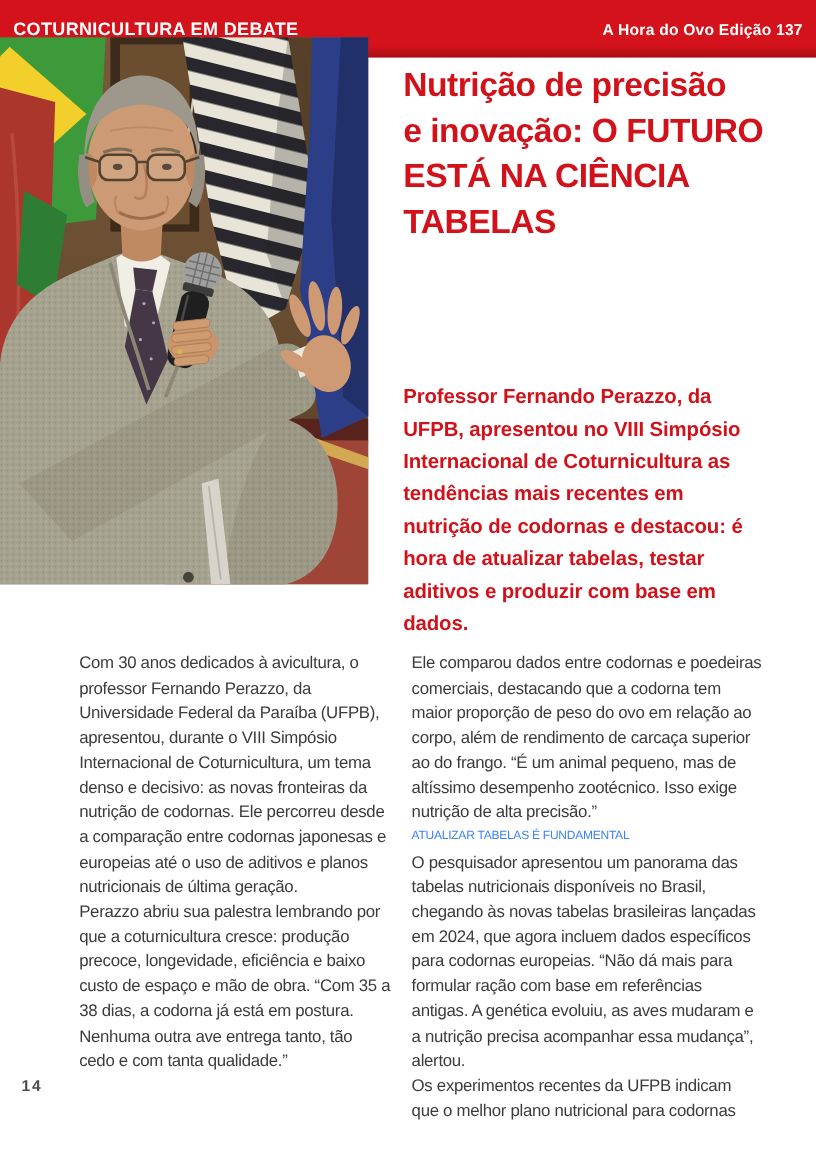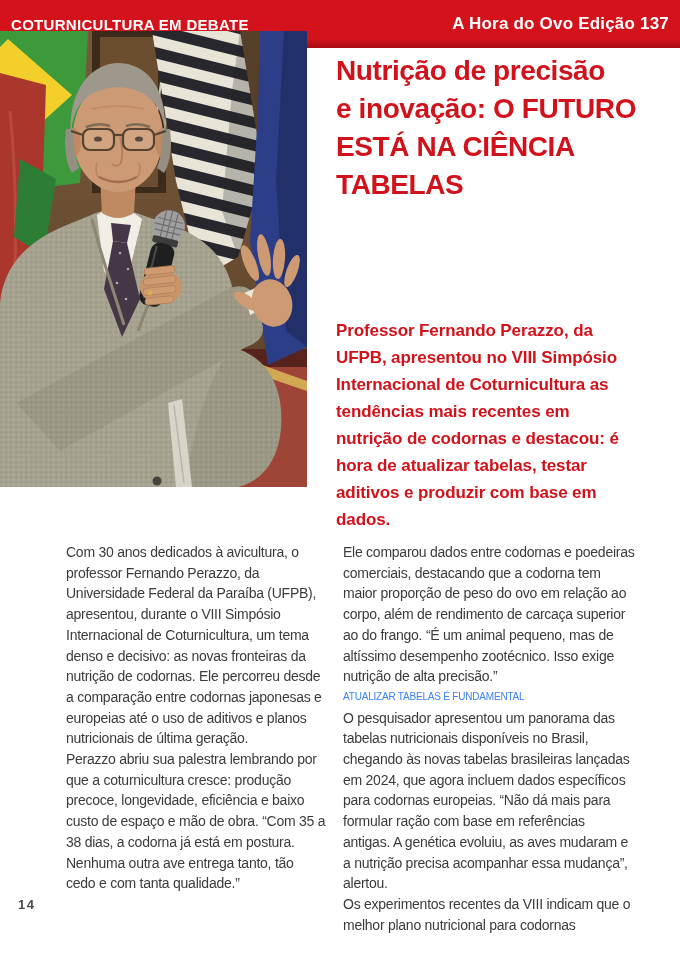--- a/index.html
+++ b/index.html
@@ -16,21 +16,21 @@
     position: absolute; left: 0; top: 0;
     width: 680px; height: 48px;
     background: linear-gradient(180deg, #d4121b 0%, #d4121b 80%, #a80d13 100%);
     display: flex; align-items: center; justify-content: space-between;
     padding: 0 11px;
   }
   .header-bar .section-title {
     color: #ffffff; font-weight: bold; font-size: 15px; letter-spacing: 0.3px;
   }
   .header-bar .edition {
-    color: #ffffff; font-weight: bold; font-size: 17px; letter-spacing: 0.2px;
+    color: #ffffff; font-weight: bold; font-size: 13px; letter-spacing: 0.2px;
   }
   .photo {
     position: absolute; left: 0; top: 31px;
     width: 307px; height: 456px;
   }
   .photo svg { display: block; }
   .headline {
     position: absolute; left: 336px; top: 52px; width: 334px;
     color: #d2121a; font-weight: bold;
     font-size: 28px; line-height: 38px; letter-spacing: -0.4px;
@@ -227,18 +227,18 @@
 
   <div class="col col-left">
     <p>Com 30 anos dedicados à avicultura, o professor Fernando Perazzo, da Universidade Federal da Paraíba (UFPB), apresentou, durante o VIII Simpósio Internacional de Coturnicultura, um tema denso e decisivo: as novas fronteiras da nutrição de codornas. Ele percorreu desde a comparação entre codornas japonesas e europeias até o uso de aditivos e planos nutricionais de última geração.</p>
     <p>Perazzo abriu sua palestra lembrando por que a coturnicultura cresce: produção precoce, longevidade, eficiência e baixo custo de espaço e mão de obra. “Com 35 a 38 dias, a codorna já está em postura. Nenhuma outra ave entrega tanto, tão cedo e com tanta qualidade.”</p>
   </div>
 
   <div class="col col-right">
     <p>Ele comparou dados entre codornas e poedeiras comerciais, destacando que a codorna tem maior proporção de peso do ovo em relação ao corpo, além de rendimento de carcaça superior ao do frango. “É um animal pequeno, mas de altíssimo desempenho zootécnico. Isso exige nutrição de alta precisão.”</p>
     <h2 class="subhead">ATUALIZAR TABELAS É FUNDAMENTAL</h2>
     <p>O pesquisador apresentou um panorama das tabelas nutricionais disponíveis no Brasil, chegando às novas tabelas brasileiras lançadas em 2024, que agora incluem dados específicos para codornas europeias. “Não dá mais para formular ração com base em referências antigas. A genética evoluiu, as aves mudaram e a nutrição precisa acompanhar essa mudança”, alertou.</p>
-    <p>Os experimentos recentes da VIII indicam que o melhor plano nutricional para codornas</p>
+    <p>Os experimentos recentes da UFPB indicam que o melhor plano nutricional para codornas</p>
   </div>
 
   <div class="pagenum">14</div>
 
 </div>
 
 </body></html>

